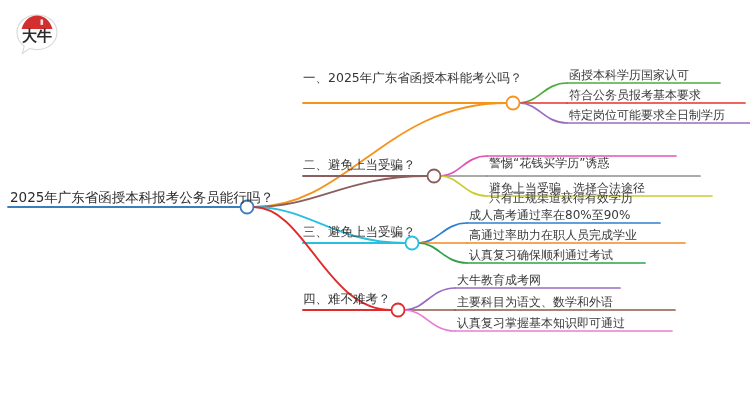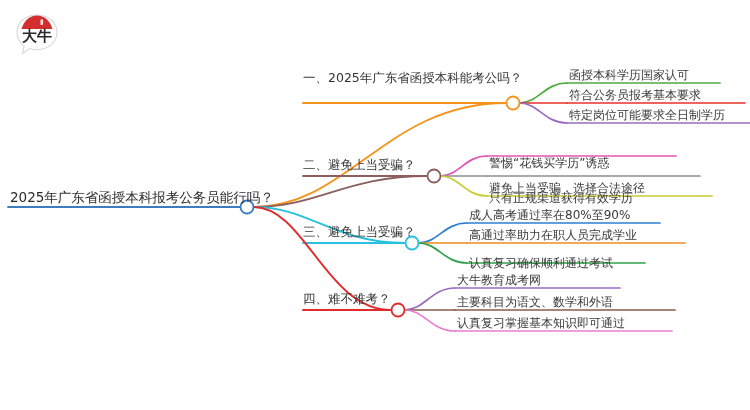--- a/index.html
+++ b/index.html
@@ -159,19 +159,19 @@
       <div class="node-label leaf-label" style="left: 569px; top: 69px;">函授本科学历国家认可</div>
       <div class="node-label leaf-label" style="left: 569px; top: 89px;">符合公务员报考基本要求</div>
       <div class="node-label leaf-label" style="left: 569px; top: 109px;">特定岗位可能要求全日制学历</div>
       <div class="node-label branch-label" style="left: 303px; top: 159px;">二、避免上当受骗？</div>
       <div class="node-label leaf-label" style="left: 489px; top: 142px; margin-top: 15px;">警惕“花钱买学历”诱惑</div>
       <div class="node-label leaf-label" style="left: 489px; top: 162px; margin-top: 30px;">只有正规渠道获得有效学历</div>
       <div class="node-label leaf-label" style="left: 489px; top: 182px;">避免上当受骗，选择合法途径</div>
       <div class="node-label branch-label" style="left: 303px; top: 226px;">三、避免上当受骗？</div>
       <div class="node-label leaf-label" style="left: 469px; top: 209px;">成人高考通过率在80%至90%</div>
       <div class="node-label leaf-label" style="left: 469px; top: 229px;">高通过率助力在职人员完成学业</div>
-      <div class="node-label leaf-label" style="left: 469px; top: 249px; margin-top: 8px;">认真复习确保顺利通过考试</div>
+      <div class="node-label leaf-label" style="left: 469px; top: 249px;">认真复习确保顺利通过考试</div>
       <div class="node-label branch-label" style="left: 303px; top: 293px;">四、难不难考？</div>
       <div class="node-label leaf-label" style="left: 457px; top: 274px;">大牛教育成考网</div>
       <div class="node-label leaf-label" style="left: 457px; top: 296px;">主要科目为语文、数学和外语</div>
       <div class="node-label leaf-label" style="left: 457px; top: 317px;">认真复习掌握基本知识即可通过</div>
     </div>
 </div>
 
 </body></html>

